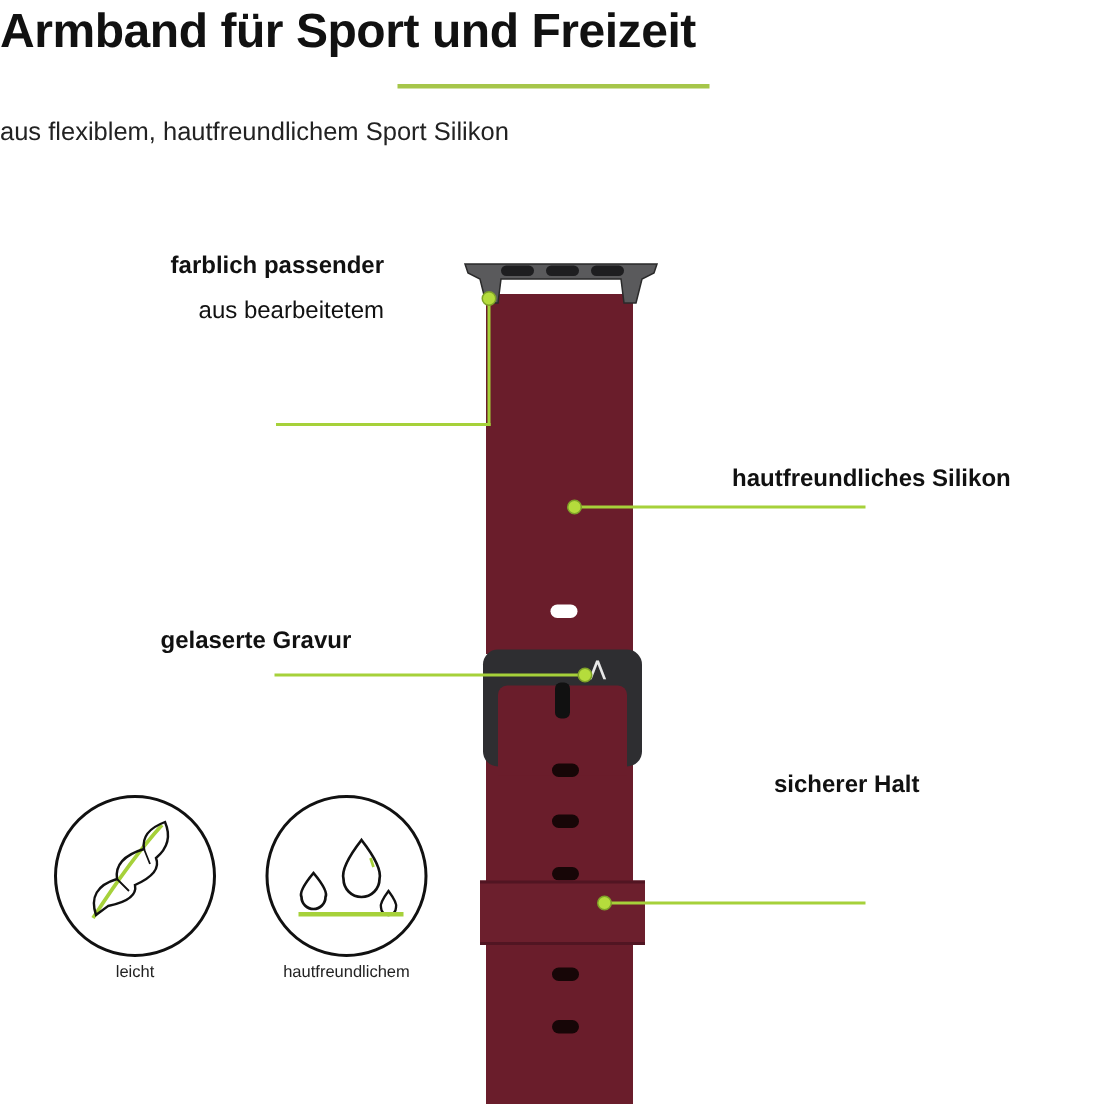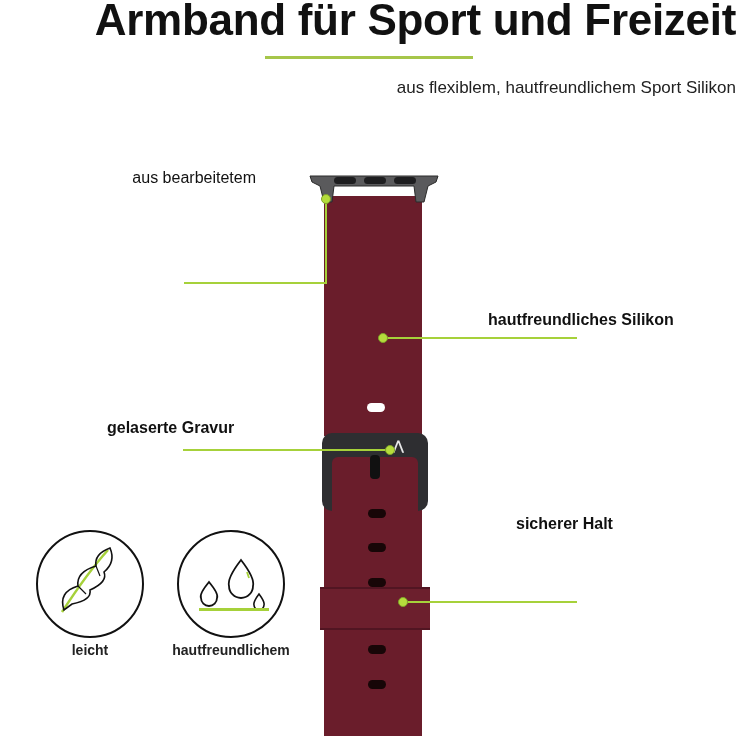--- a/index.html
+++ b/index.html
@@ -1,34 +1,34 @@
 <!DOCTYPE html>
 <html><head>
   <meta charset="utf-8">
   <style>
     html, body { margin: 0; padding: 0; background: #ffffff; }
     body { width: 736px; height: 736px; position: relative; overflow: hidden; font-family: "Liberation Sans", sans-serif; color: #111; }
     .abs { position: absolute; }
-    .title { left: 0; width: 736px; top: 0; text-align: right; font-size: 44px; font-weight: bold; letter-spacing: -0.3px; line-height: 40px; }
+    .title { left: 0; width: 736px; top: 0; text-align: left; font-size: 32px; font-weight: bold; letter-spacing: -0.3px; line-height: 40px; }
     .title-rule { left: 265px; top: 56px; width: 208px; height: 3px; background: #a6c64a; }
-    .subtitle { left: 0; width: 736px; top: 78px; text-align: right; font-size: 17px; line-height: 20px; color: #222; }
+    .subtitle { left: 0; width: 736px; top: 78px; text-align: left; font-size: 17px; line-height: 20px; color: #222; }
     .callout { font-size: 16px; line-height: 30px; }
     .b { font-weight: bold; }
     .right { text-align: right; }
     .gline { background: #a6d13a; }
     .gdot { width: 10px; height: 10px; border-radius: 50%; background: #b5dc3c; border: 1px solid #7fa229; box-sizing: border-box; }
     
     .band { left: 324px; width: 98px; background: #6a1d2b; }
     .hole { width: 18px; height: 9px; border-radius: 5px; background: #170607; }
     .lug { left: 308px; top: 172px; width: 132px; height: 32px; }
     .buckle { left: 322px; top: 433px; width: 106px; height: 78px; border-radius: 10px; background: #2e2e31; }
     .buckle-inner { left: 332px; top: 457px; width: 86px; height: 60px; background: #6a1d2b; border-radius: 6px 6px 0 0; }
     .loop { left: 320px; top: 587px; width: 110px; height: 43px; background: #6c1f2d; border-top: 2px solid #511522; border-bottom: 2px solid #511522; box-sizing: border-box; }
     .icon-circle { width: 108px; height: 108px; border-radius: 50%; border: 2px solid #111; box-sizing: border-box; }
-    .icon-label { font-size: 14px; text-align: center; font-weight: bold; color: #222; }
+    .icon-label { font-size: 11px; text-align: center; font-weight: normal; color: #222; }
   </style>
 </head>
 <body>
 
 <div class="abs title">Armband für Sport und Freizeit</div>
 <div class="abs title-rule"></div>
 <div class="abs subtitle">aus flexiblem, hautfreundlichem Sport Silikon</div>
 
 <div class="abs band" style="top:196px;height:240px;"></div>
 <div class="abs band" style="top:500px;height:236px;"></div>
@@ -49,20 +49,21 @@
 
 <div class="abs hole" style="left:368px;top:509px;"></div>
 <div class="abs hole" style="left:368px;top:543px;"></div>
 <div class="abs hole" style="left:368px;top:578px;"></div>
 <div class="abs hole" style="left:368px;top:645px;"></div>
 <div class="abs hole" style="left:368px;top:680px;"></div>
 
 <div class="abs loop"></div>
 
 <div class="abs callout right" style="left:40px;top:163px;width:216px;">
+  <div class="b">farblich passender</div>
   <div>aus bearbeitetem</div>
 </div>
 <div class="abs gline" style="left:184px;top:282px;width:143px;height:2px;"></div>
 <div class="abs gline" style="left:325px;top:199px;width:2px;height:85px;"></div>
 <div class="abs gdot" style="left:321px;top:194px;"></div>
 
 <div class="abs callout b" style="left:488px;top:305px;">hautfreundliches Silikon</div>
 <div class="abs gline" style="left:383px;top:337px;width:194px;height:2px;"></div>
 <div class="abs gdot" style="left:378px;top:333px;"></div>
 

